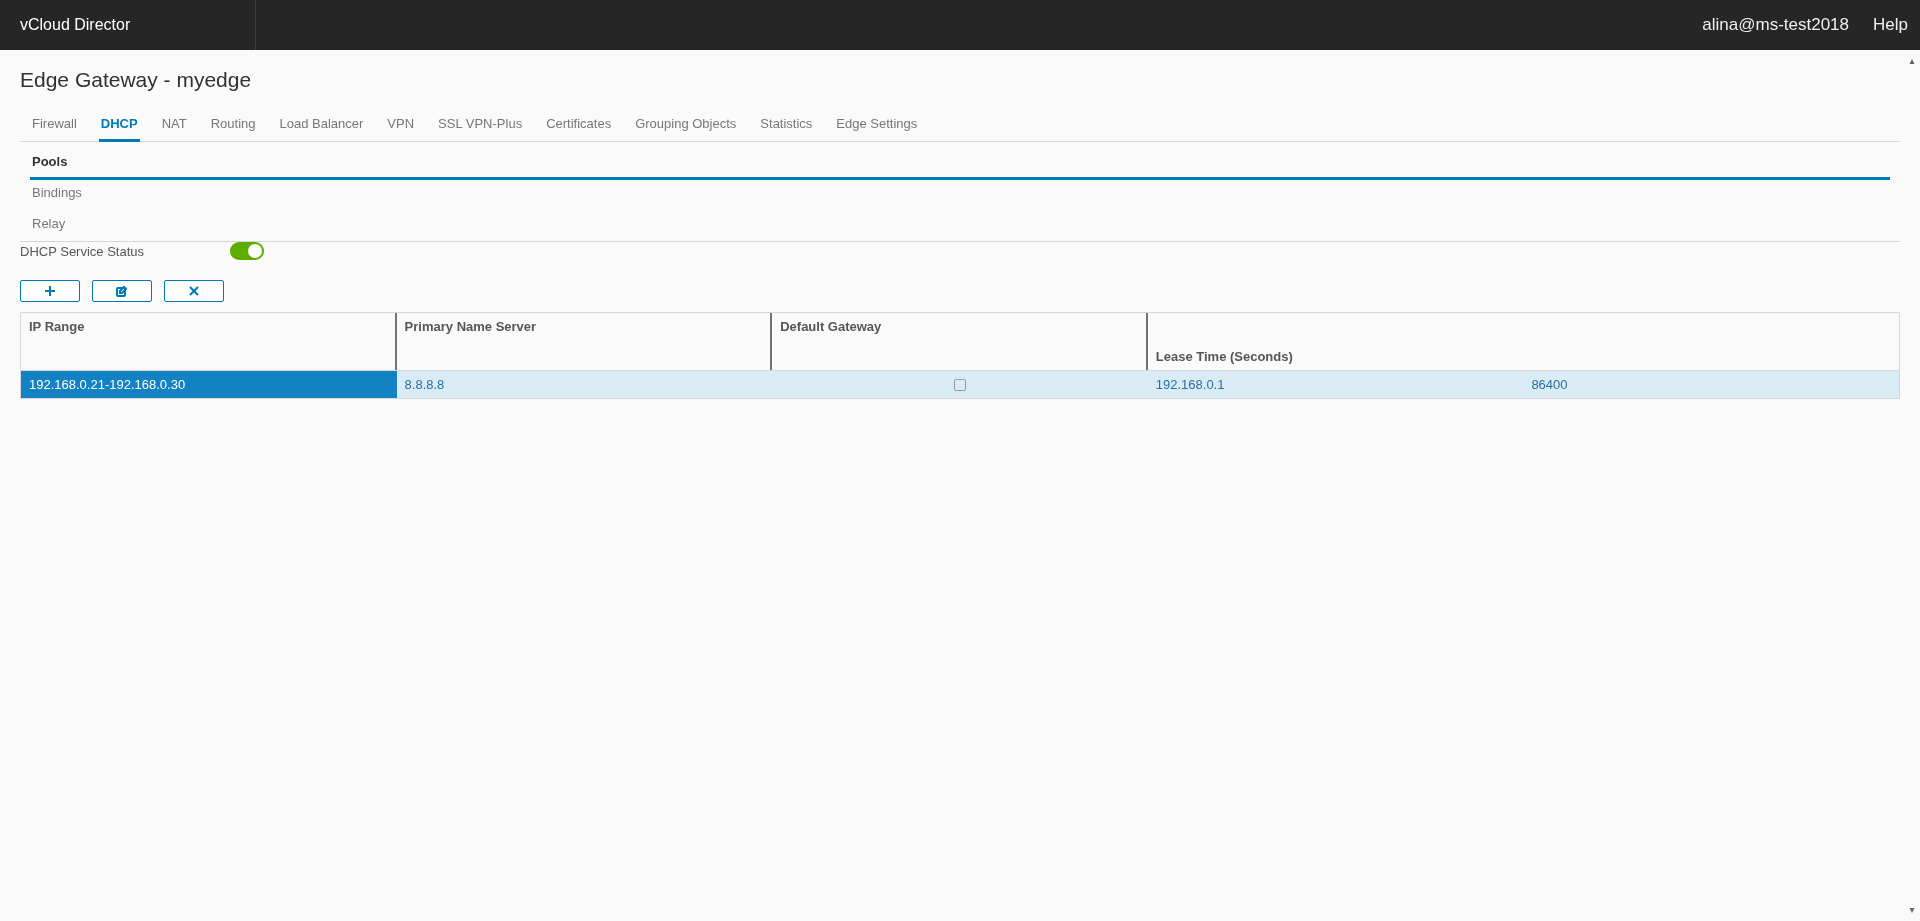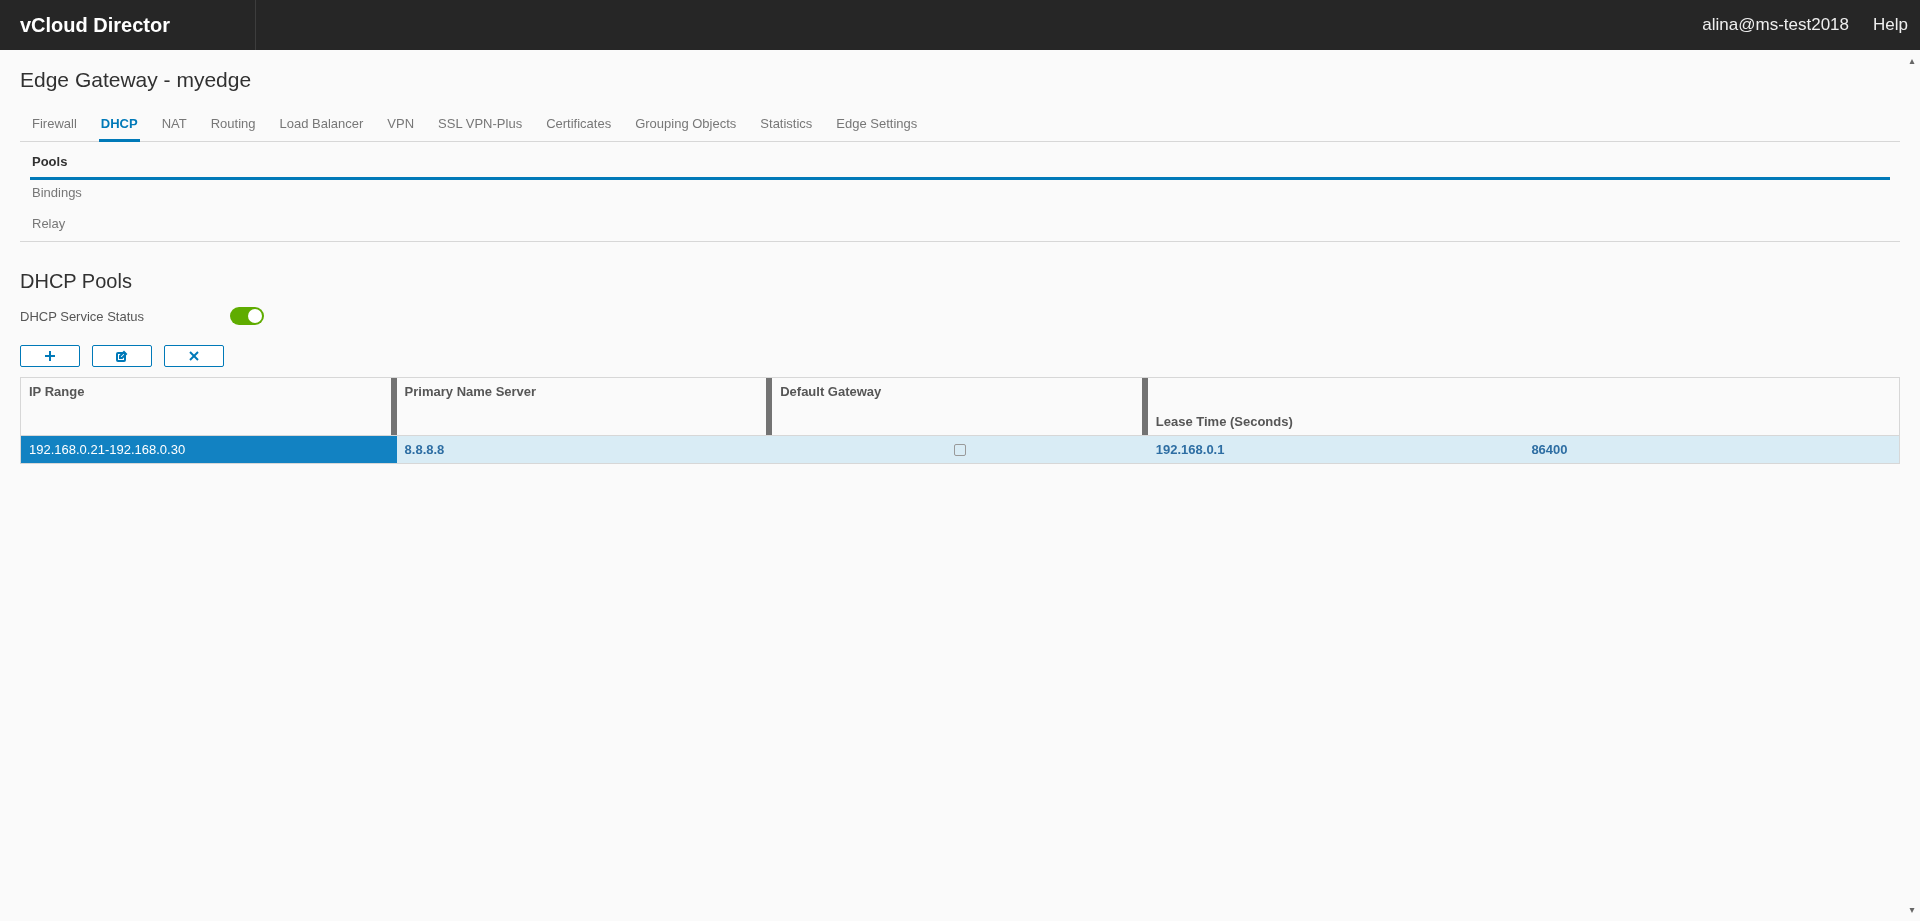--- a/index.html
+++ b/index.html
@@ -29,21 +29,21 @@
     display:flex;
     align-items:stretch;
     font-size:15px;
   }
   .topbar .vertical-sep {
     width:1px; background:#3d3d3d; margin:0;
   }
   .topbar-brand {
     display:flex; align-items:center; padding:0 20px; width:255px;
   }
-  .topbar-brand span { font-weight:700; font-size:20px; }
+  .topbar-brand span { font-weight:400; font-size:16px; }
   .topbar-spacer { flex:1; }
   .topbar-user, .topbar-help {
     display:flex; align-items:center; padding:0 12px; cursor:pointer; font-size:17px; color:#eee;
   }
 
   
   .content {
     flex:1; padding: 18px 20px 0 20px; overflow:auto; position:relative;
   }
   .page-title {
@@ -105,26 +105,26 @@
   }
   .btn svg { width:12px; height:12px; stroke:var(--btn-border); fill:none; stroke-width:2; }
 
   
   .grid {
     border:1px solid var(--border-light); background:#fff; width:100%;
   }
   .grid-header {
     display:flex; background:#fafafa; border-bottom:1px solid var(--border-light); font-size:13px; font-weight:600; color:#565656;
   }
-  .grid-header .hcell { padding:6px 8px; border-right:6px solid #737373; }
+  .grid-header .hcell { padding:6px 8px; border-right:2px solid #737373; }
   .grid-header .hcell:last-child { border-right:none;margin-top:30px; }
   .grid-row { display:flex; font-size:13px; }
   .grid-row .cell { padding:6px 8px; display:flex; align-items:center; }
   .grid-row.selected .cell.first { background:var(--row-selected); color:#fff; }
-  .grid-row.selected .cell.rest { background:var(--row-selected-remainder); color:#2e6ea3;font-weight:bold; }
+  .grid-row.selected .cell.rest { background:var(--row-selected-remainder); color:#2e6ea3; }
 
   
   .col-ip   { width:20%; }
   .col-pri  { width:20%; }
   .col-auto { width:20%; justify-content:center; text-align:center; }
   .col-gw   { width:20%; }
   .col-lease{ width:20%; }
 
   .auto-check {
     width:12px; height:12px; border:1px solid #999; border-radius:2px; display:inline-block;
@@ -170,21 +170,20 @@
     <div class="tab">Statistics</div>
     <div class="tab">Edge Settings</div>
   </div>
 
   <div class="tabs-sub">
     <div class="tab active">Pools</div>
     <div class="tab">Bindings</div>
     <div class="tab">Relay</div>
   </div>
 
-  <div class="section-title">DHCP Pools</div>
 
   <div class="status-row">
     <span class="label">DHCP Service Status</span>
     <div class="toggle">
       <div class="knob"></div>
     </div>
   </div>
 
   <div class="btn-bar">
     <div class="btn">

